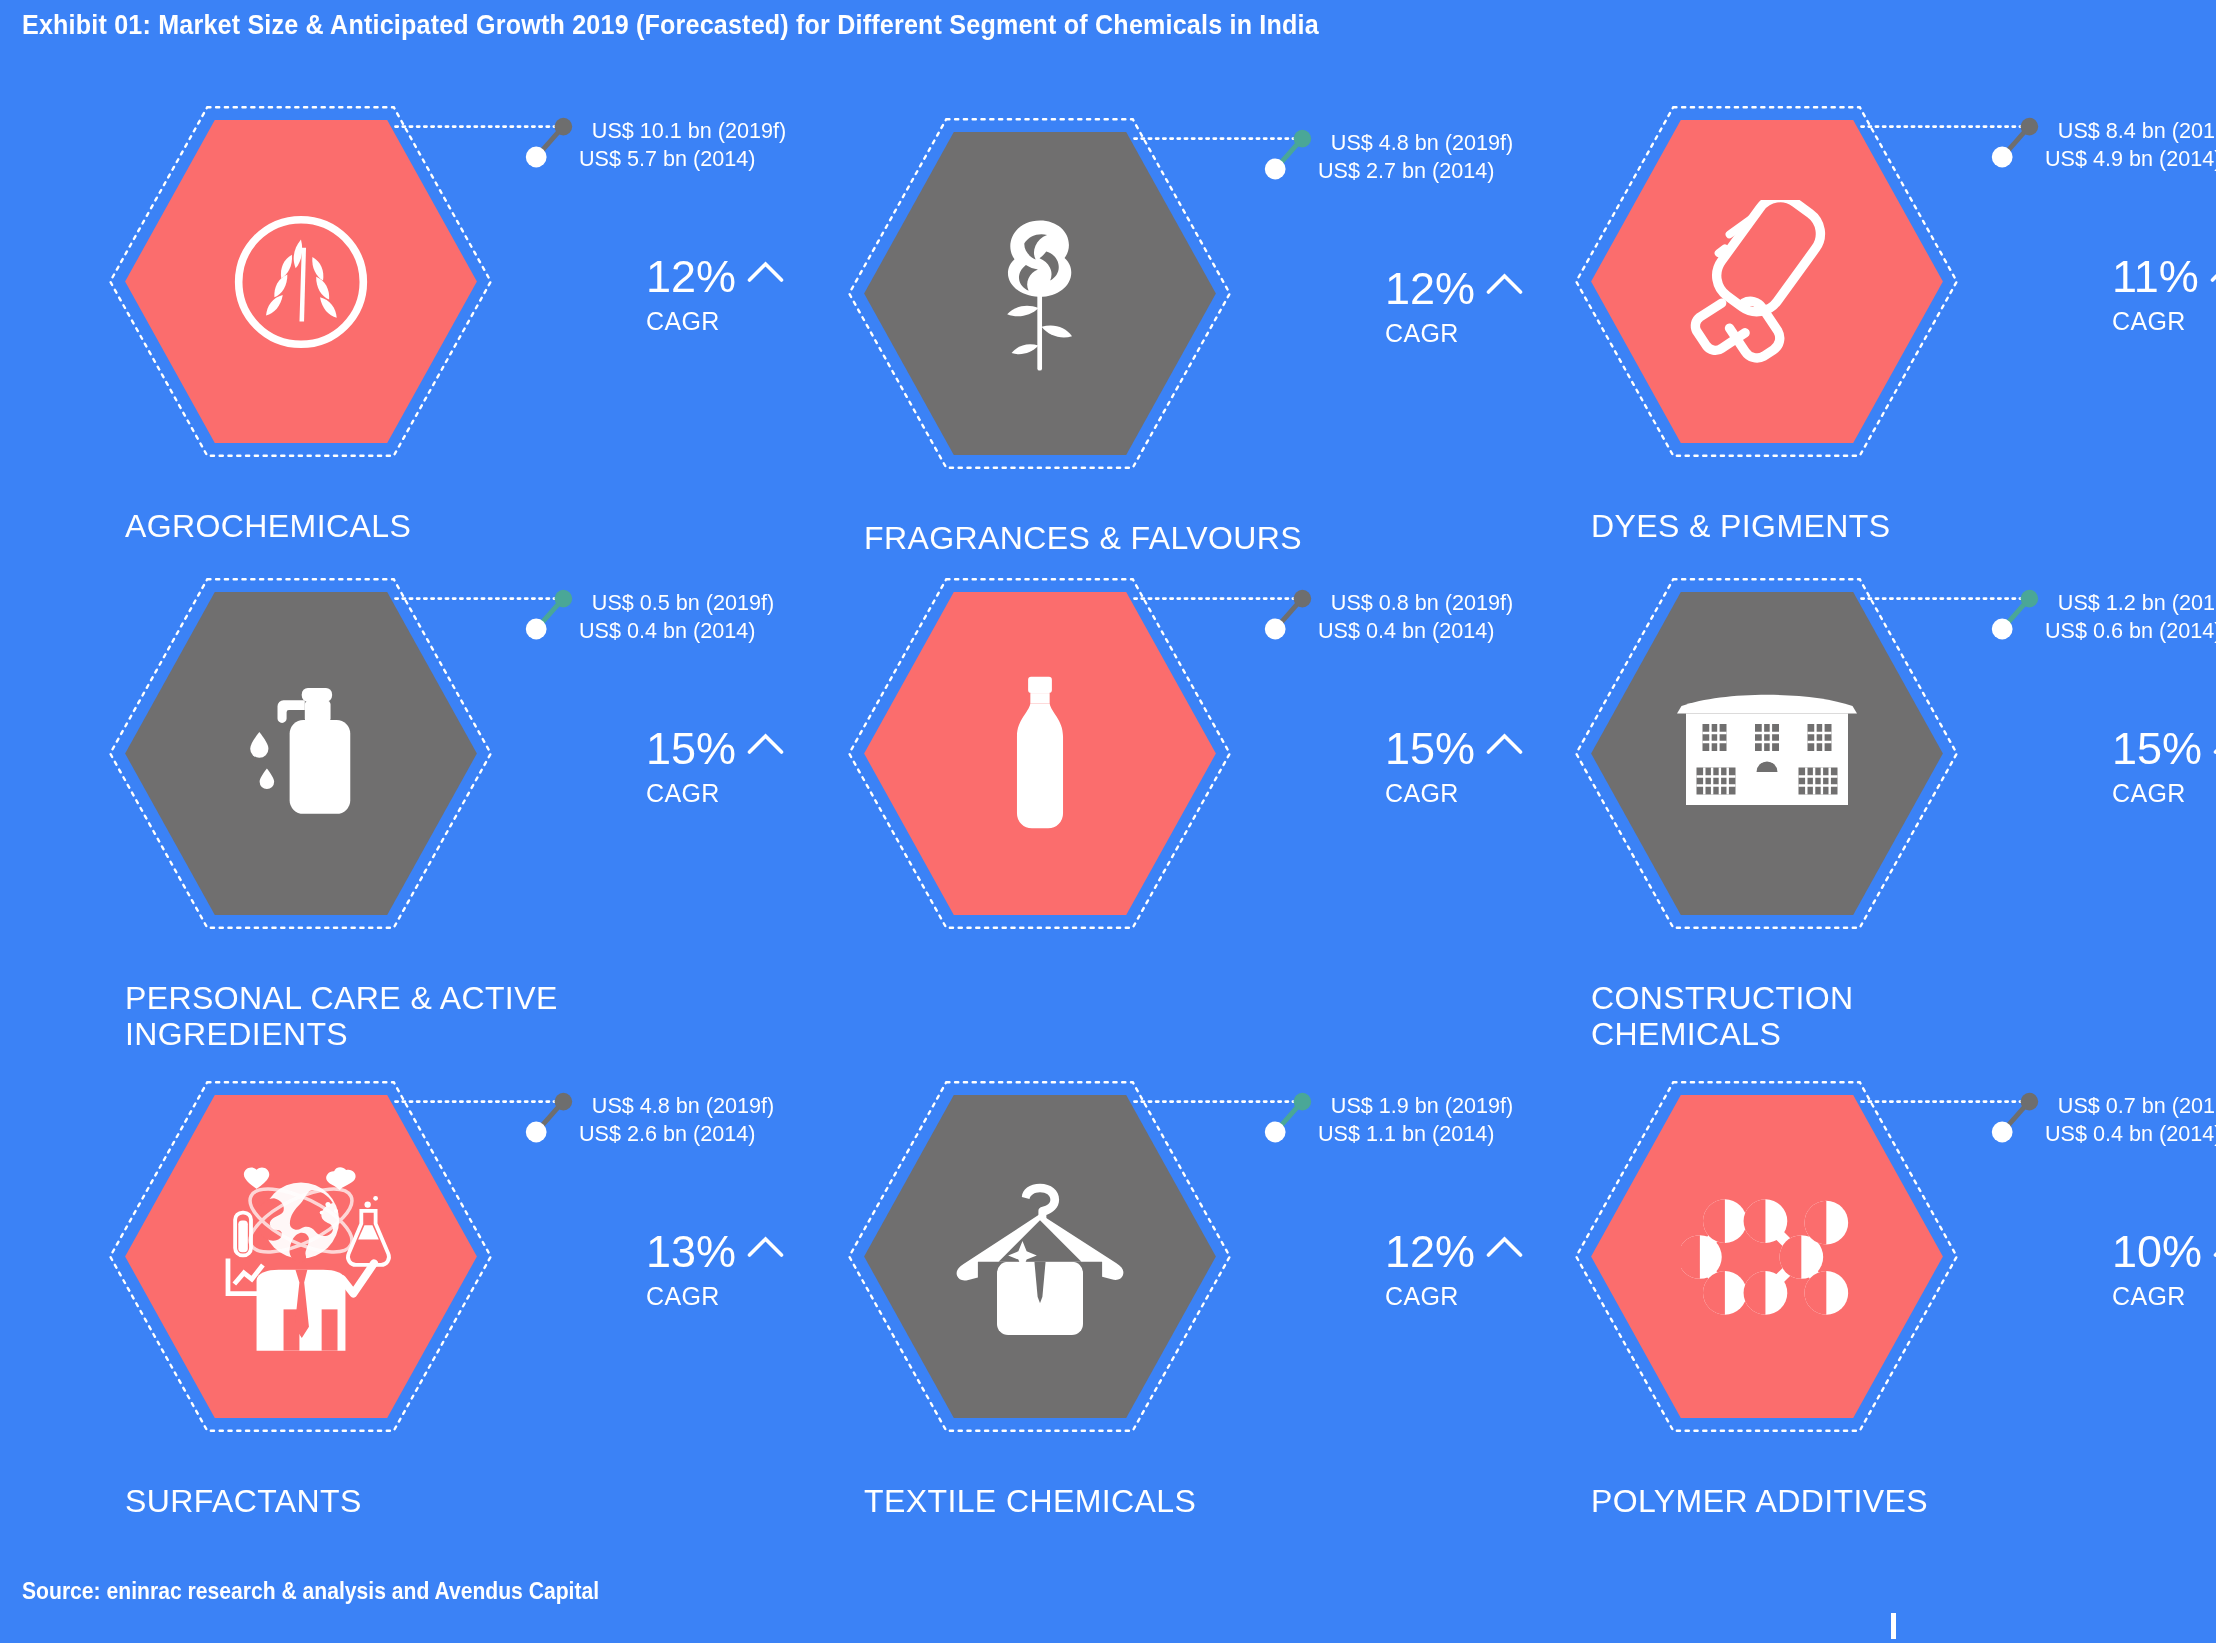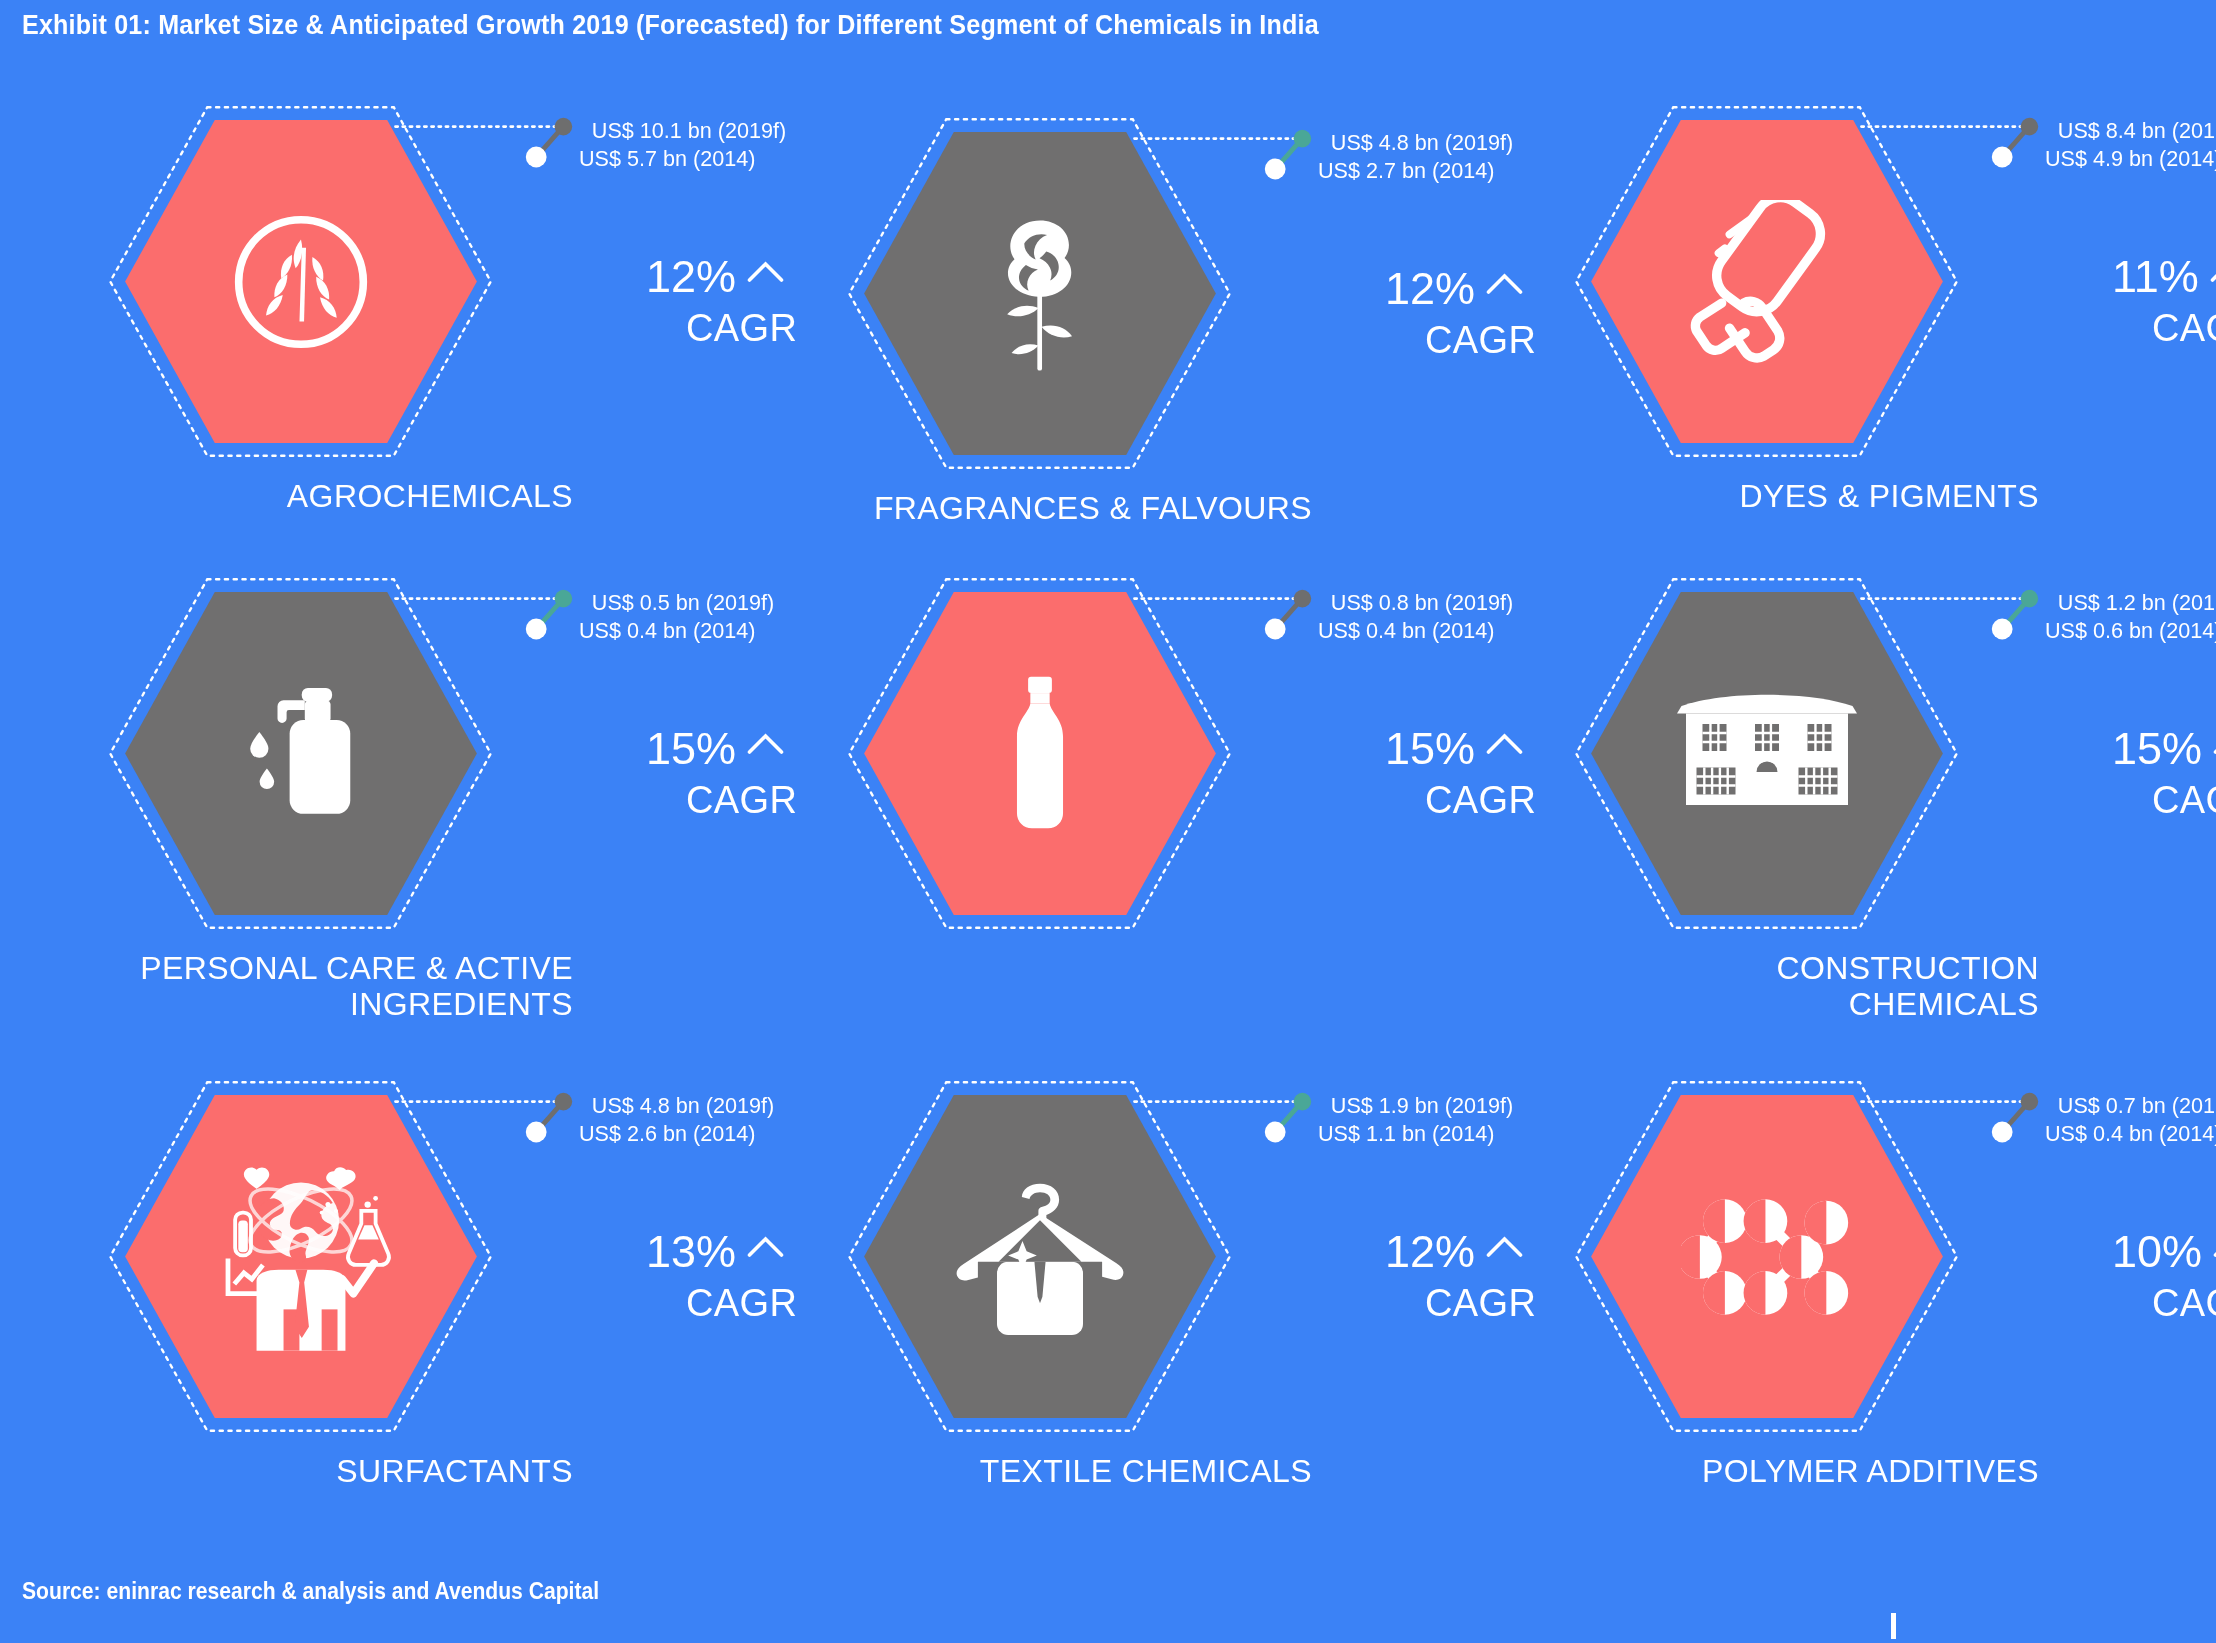--- a/index.html
+++ b/index.html
@@ -70,26 +70,26 @@
   .cagr {
     position:absolute; left:521px; top:134px;
     color:#ffffff; white-space:nowrap;
   }
   .cagr .pct { font-size:45px; font-weight:normal; line-height:1; display:inline-block; }
   .cagr .caret {
     display:inline-block; width:37px; height:24px; margin-left:11.2px;
     vertical-align:8px; position:relative;
   }
   .cagr .caret svg { position:absolute; left:0; top:0; }
-  .cagr .lbl { display:block; font-size:38px; margin-top:8px; letter-spacing:0.4px;margin-left:40px; }
+  .cagr .lbl { display:block; font-size:25px; margin-top:8px; letter-spacing:0.4px; }
 
   
   .caption {
-    position:absolute; left:0; top:359px; width:448px;
-    text-align:right; color:#ffffff;
+    position:absolute; left:0; top:389px; width:448px;
+    text-align:left; color:#ffffff;
     font-size:32px; letter-spacing:0.4px; line-height:1.12;
   }
   .caption .l2 { display:block; }
 
   .ic { display:block; }
 </style>
 </head>
 <body>
 
 <div id="root">

